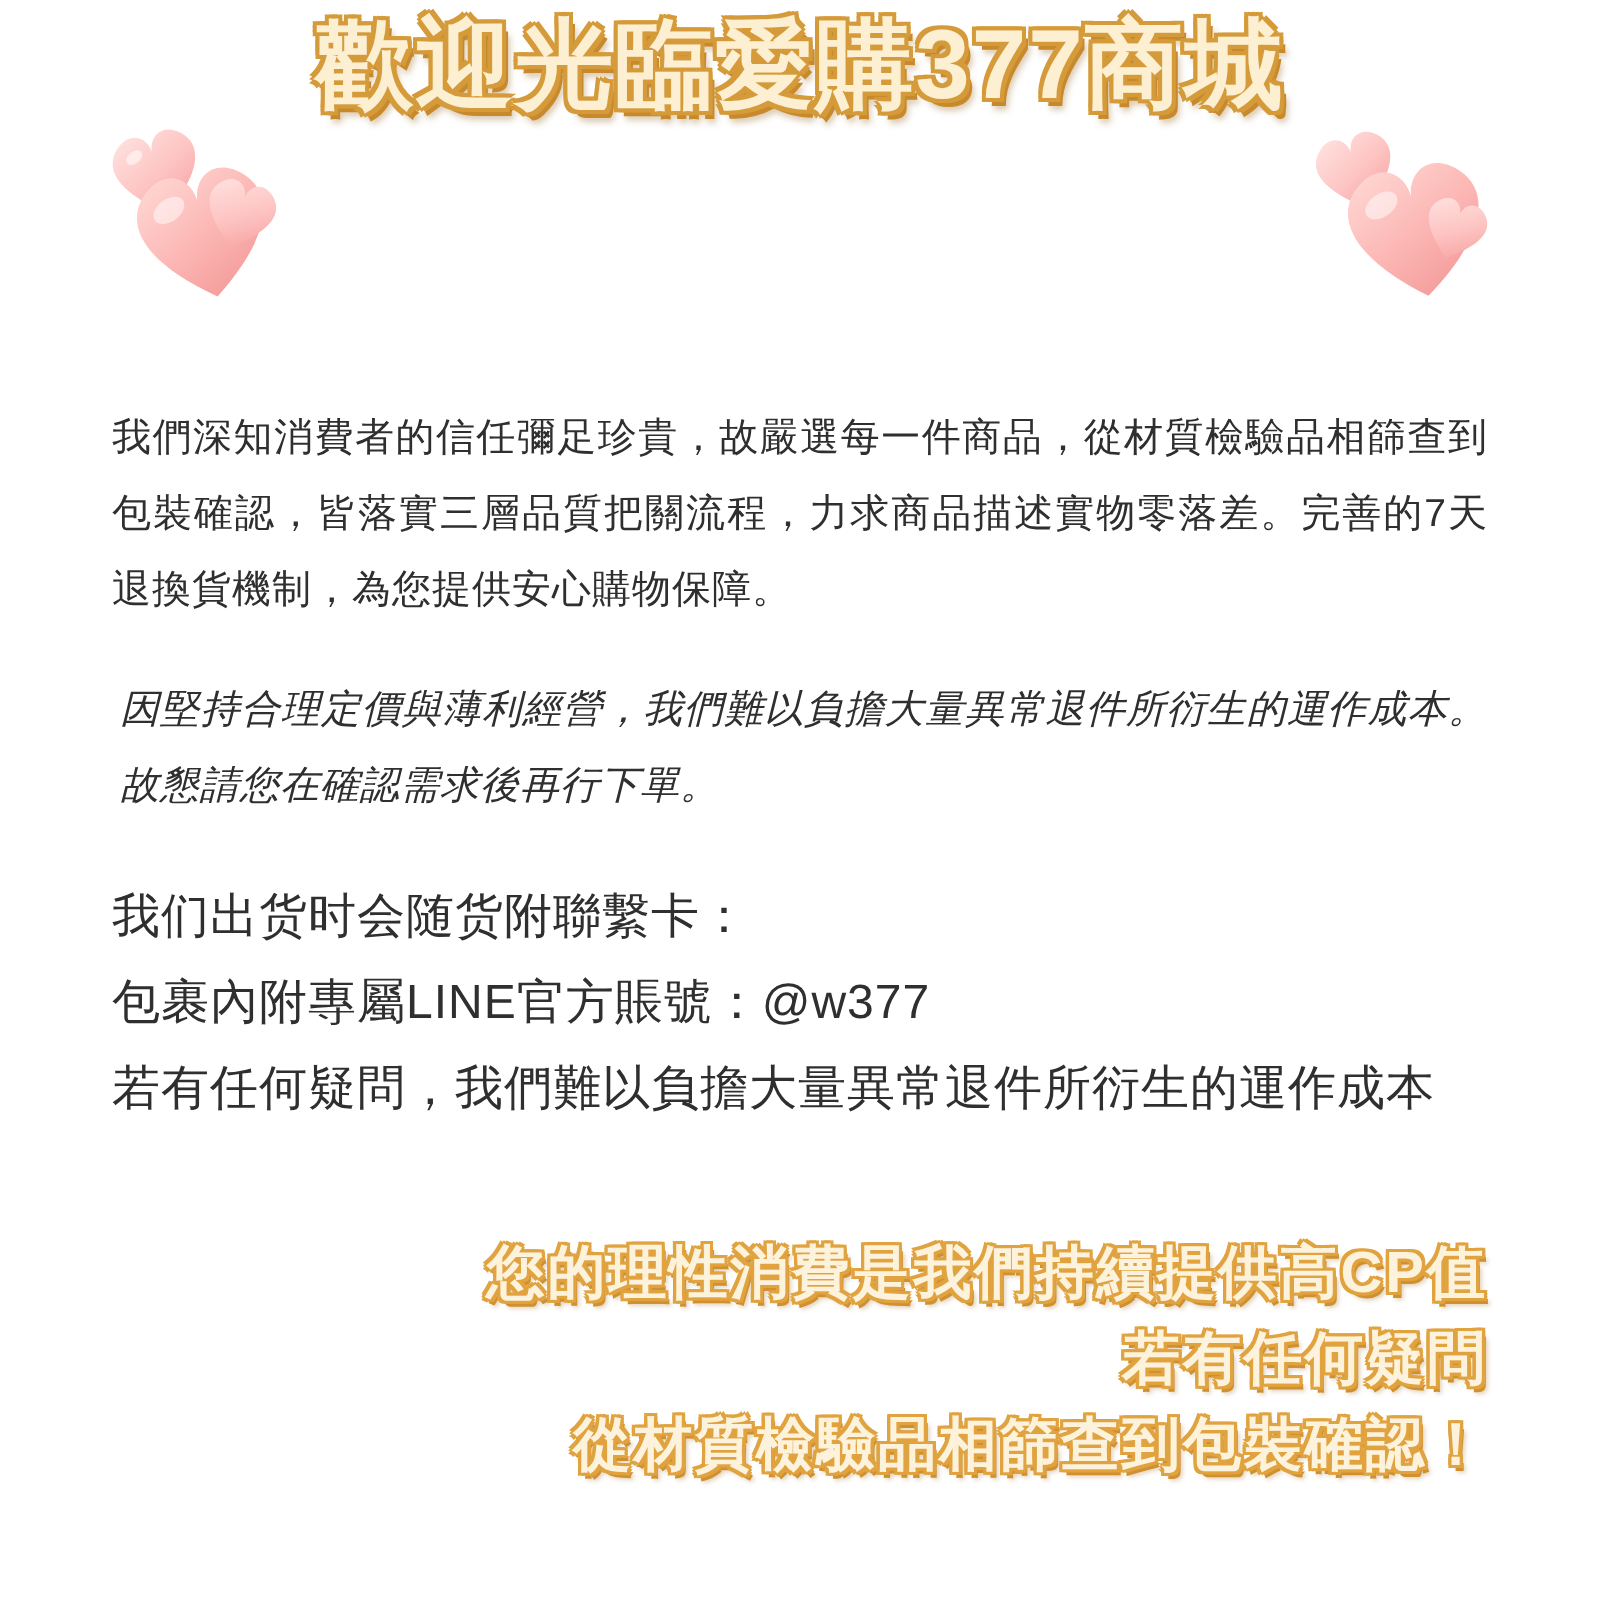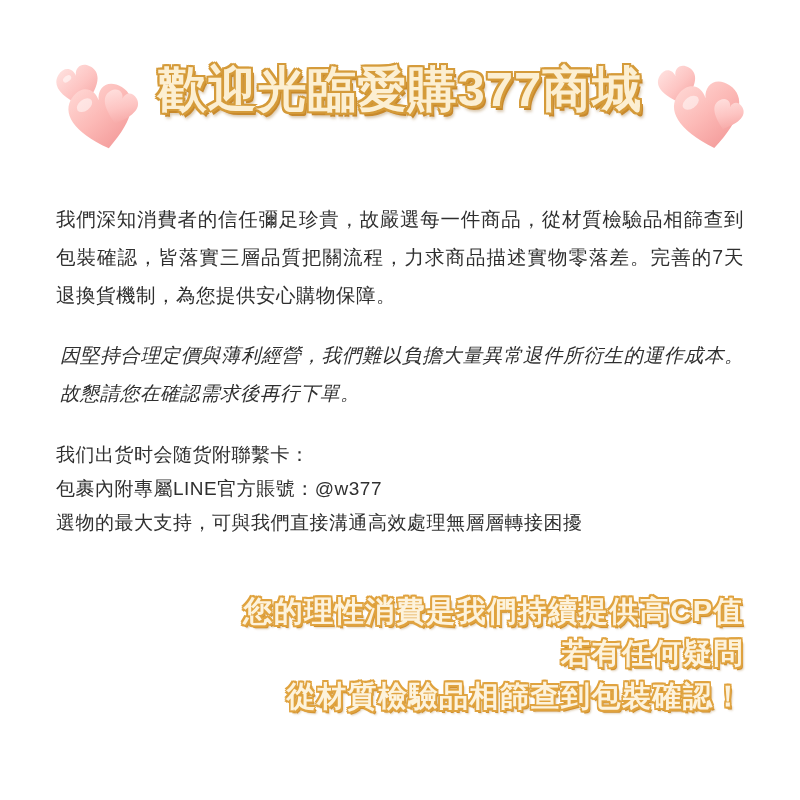--- a/index.html
+++ b/index.html
@@ -18,21 +18,20 @@
     width: 800px;
     height: 800px;
     box-sizing: border-box;
   }
 
   
   .header {
     position: relative;
     height: 180px;
     display: flex;
-    align-items: center;
     justify-content: center;
   }
   .heart-group {
     position: absolute;
     top: 62px;
     width: 120px;
     height: 90px;
   }
   .heart-group.left { left: 38px; }
   .heart-group.right { right: 38px; }
@@ -67,21 +66,21 @@
   .para.block2 {
     margin-top: 22px;
     padding-left: 4px;
     font-style: italic;
   }
   .contact {
     margin-top: 26px;
   }
   .contact .line {
     color: #2f2f2f;
-    font-size: 19px;
+    font-size: 24px;
     line-height: 1.78;
     letter-spacing: 0.5px;
   }
 
   
   .footer {
     margin-top: 50px;
     text-align: right;
   }
   .footer .fline {
@@ -150,21 +149,21 @@
   </div>
 
   <div class="content">
     <p class="para block1">我們深知消費者的信任彌足珍貴，故嚴選每一件商品，從材質檢驗品相篩查到包裝確認，皆落實三層品質把關流程，力求商品描述實物零落差。完善的7天退換貨機制，為您提供安心購物保障。</p>
 
     <p class="para block2">因堅持合理定價與薄利經營，我們難以負擔大量異常退件所衍生的運作成本。故懇請您在確認需求後再行下單。</p>
 
     <div class="contact">
       <div class="line">我们出货时会随货附聯繫卡：</div>
       <div class="line">包裹內附專屬LINE官方賬號：@w377</div>
-      <div class="line">選物的最大支持，可與我們直接溝通高效處理無層層轉接困擾</div>
+      <div class="line">若有任何疑問，我們難以負擔大量異常退件所衍生的運作成本</div>
     </div>
 
     <div class="footer">
       <div class="fline">您的理性消費是我們持續提供高CP值</div>
       <div class="fline">若有任何疑問</div>
       <div class="fline">從材質檢驗品相篩查到包裝確認！</div>
     </div>
   </div>
 
 </div>

